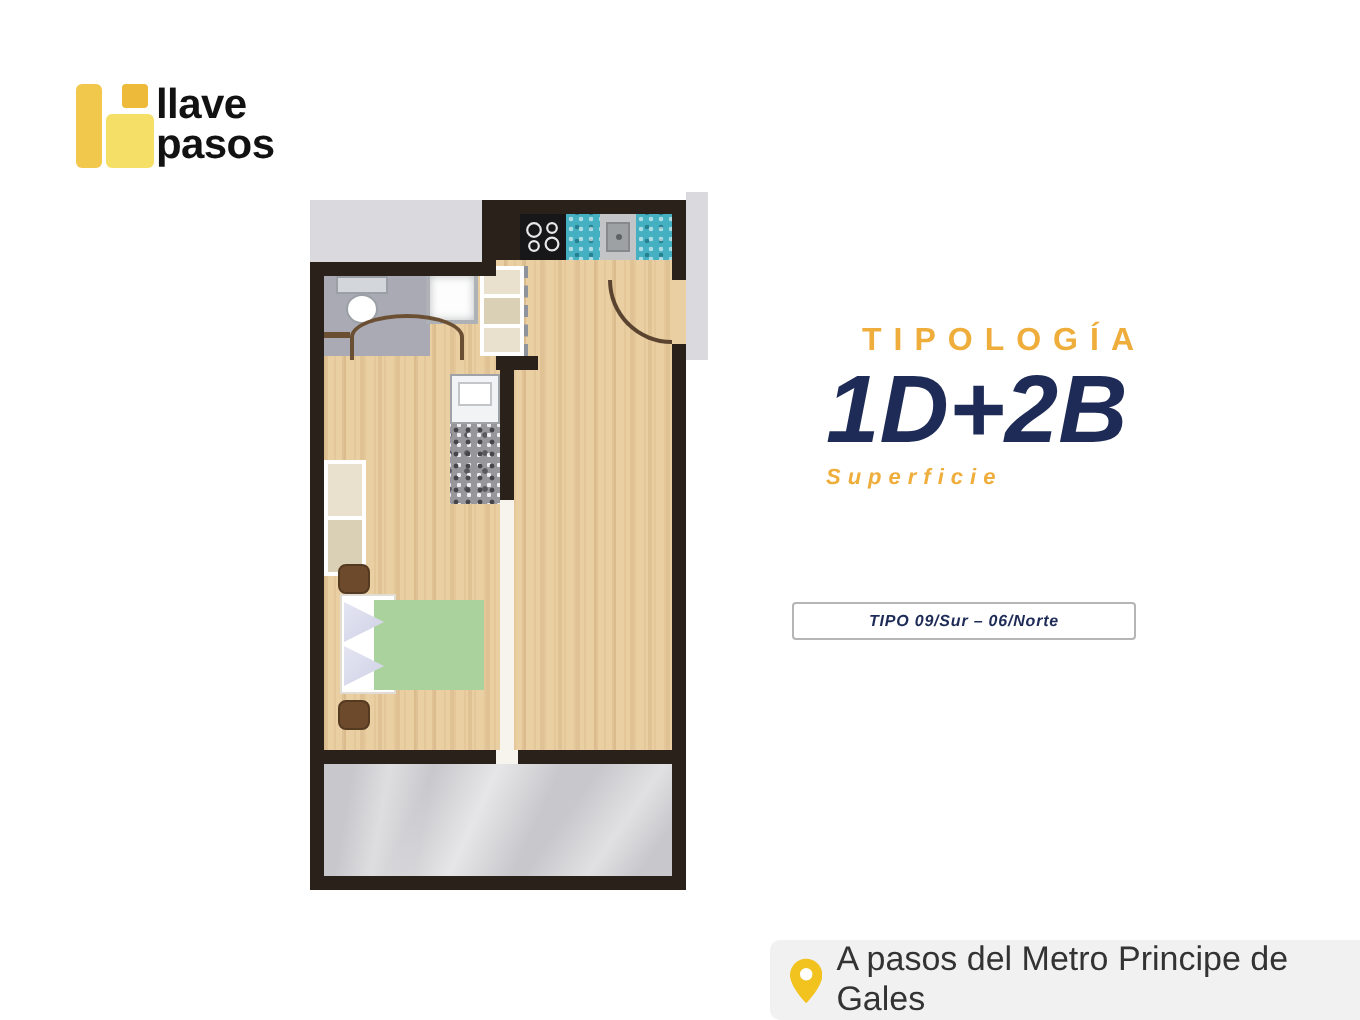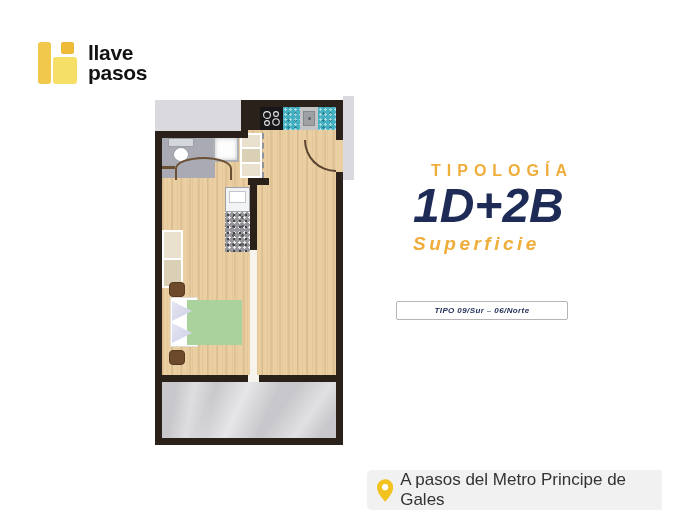--- a/index.html
+++ b/index.html
@@ -1,20 +1,20 @@
 <!DOCTYPE html>
 <html><head>
 <meta charset="utf-8">
 <style>
   html,body{margin:0;padding:0;background:#fff;}
   .canvas{position:relative;width:680px;height:510px;background:#ffffff;overflow:hidden;
           font-family:"Liberation Sans",sans-serif;}
 
   
-  .logo{position:absolute;left:38px;top:40px;display:flex;align-items:center;gap:10px;}
+  .logo{position:absolute;left:38px;top:40px;display:flex;align-items:center;}
   .logo-text{font-weight:700;font-size:21px;line-height:0.95;color:#121212;letter-spacing:-0.3px;}
 
   
   .plan{position:absolute;left:155px;top:100px;width:188px;height:345px;}
   .plan div{position:absolute;box-sizing:border-box;}
   .wall{background:#2a211b;}
   .floor{left:7px;top:7px;width:174px;height:331px;background-color:#eacfa2;
     background-image:
       repeating-linear-gradient(90deg, rgba(146,100,52,0.12) 0 2px, transparent 2px 9px),
       repeating-linear-gradient(90deg, rgba(181,131,71,0.10) 0 1px, transparent 1px 5px);}
@@ -41,27 +41,27 @@
             border-bottom-left-radius:100%;background:transparent;}
   .pillow{background:linear-gradient(135deg,#e4e5f2,#cfd1e6);clip-path:polygon(0 0,100% 50%,0 100%);}
   .nstand{background:#6d4a2c;border:1px solid #553a22;border-radius:4px;}
 
   
   .typ{position:absolute;left:396px;top:162px;width:180px;color:#1d2b56;margin-left:17px;}
   .typ-label{display:block;padding-left:18px;font-size:16px;font-weight:800;letter-spacing:6px;color:#efad3b;}
   .typ-code{display:block;margin-top:2px;font-size:48px;line-height:1;font-weight:800;font-style:italic;letter-spacing:0px;}
   .typ-area{display:block;margin-top:16px;font-size:19px;font-style:italic;font-weight:500;}
   .typ-area b{font-weight:800;}
-  .typ-caption{display:block;margin-top:3px;font-size:19px;font-weight:800;font-style:italic;letter-spacing:3.5px;color:#efad3b;}
+  .typ-caption{display:block;margin-top:3px;font-size:11px;font-weight:800;font-style:italic;letter-spacing:3.5px;color:#efad3b;}
   .tipo-badge{position:absolute;left:396px;top:301px;width:170px;height:17px;background:#fff;
               border:1px solid #b5b5b5;border-radius:2px;display:flex;align-items:center;justify-content:center;
               font-size:8px;font-weight:800;font-style:italic;color:#1d2b56;letter-spacing:0.4px;}
 
   
-  .footer-bar{position:absolute;left:367px;top:470px;width:295px;height:40px;background:#f1f1f2;
+  .footer-bar{position:absolute;left:385px;top:470px;width:295px;height:40px;background:#f1f1f2;
               border-radius:5px 0 0 5px;display:flex;align-items:center;gap:7px;padding-left:10px;box-sizing:border-box;}
   .footer-text{font-size:17px;color:#333;}
 </style>
 </head>
 <body>
 
 <div class="canvas">
 
   <div class="logo">
     <svg width="40" height="45" viewBox="0 0 40 45">

